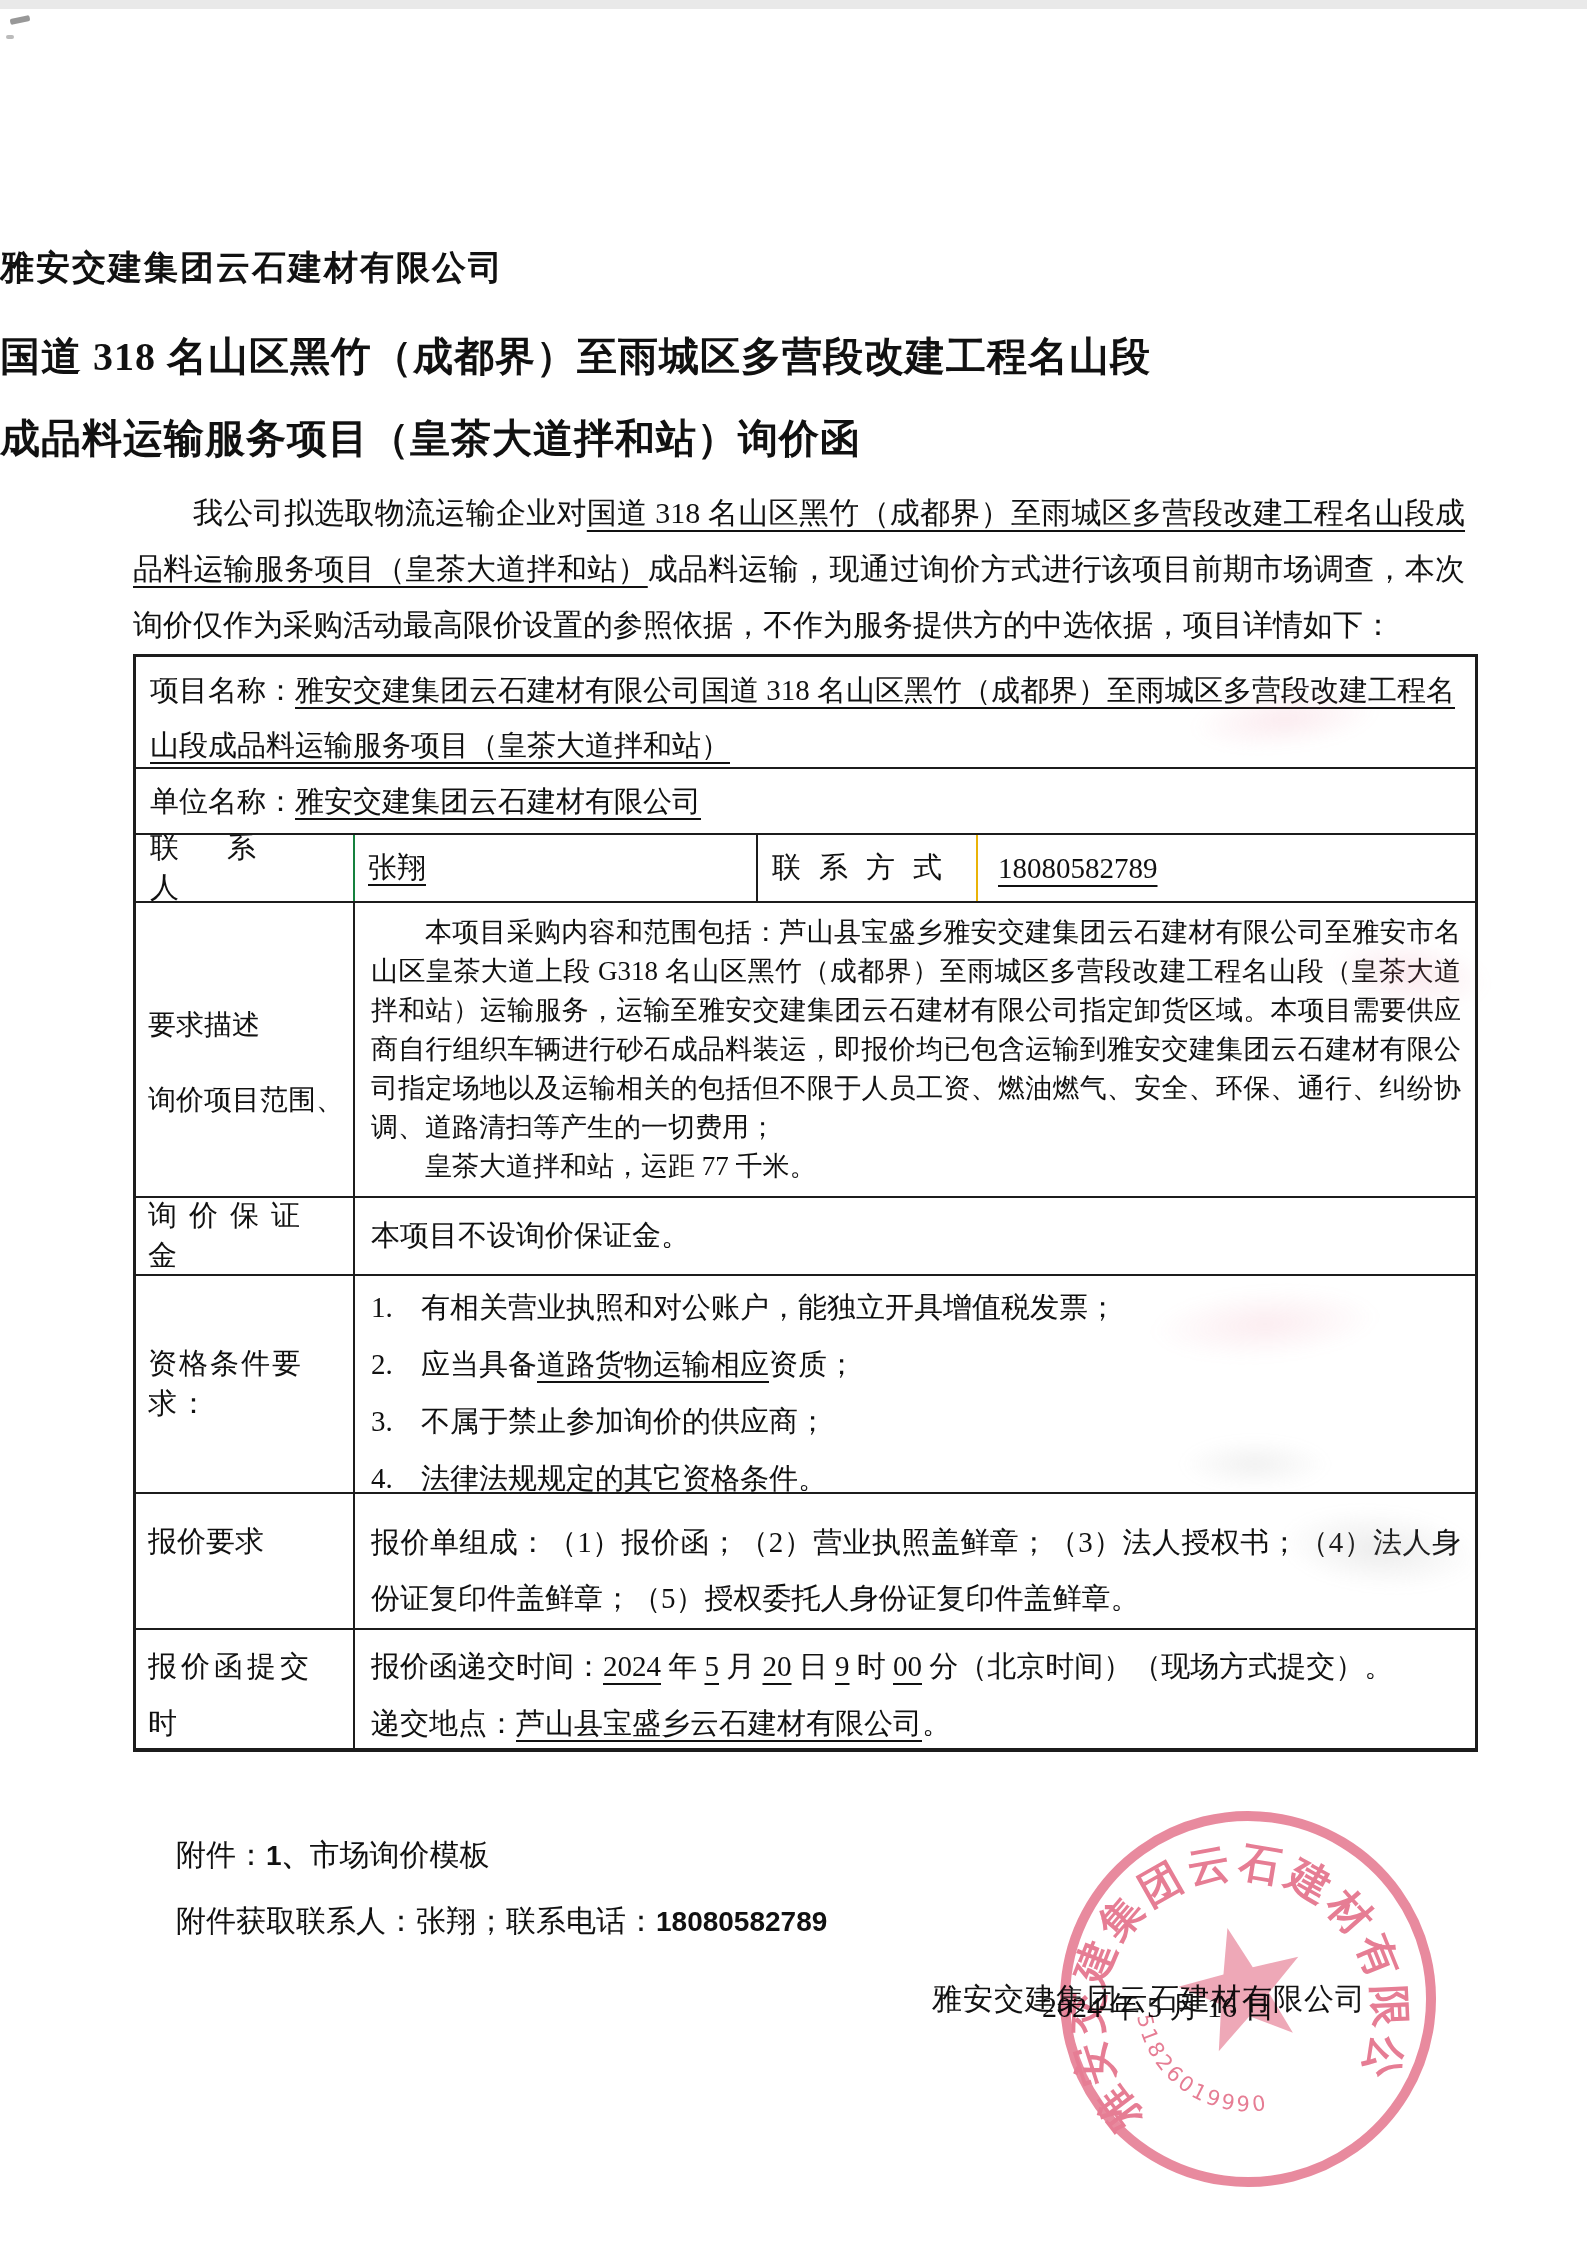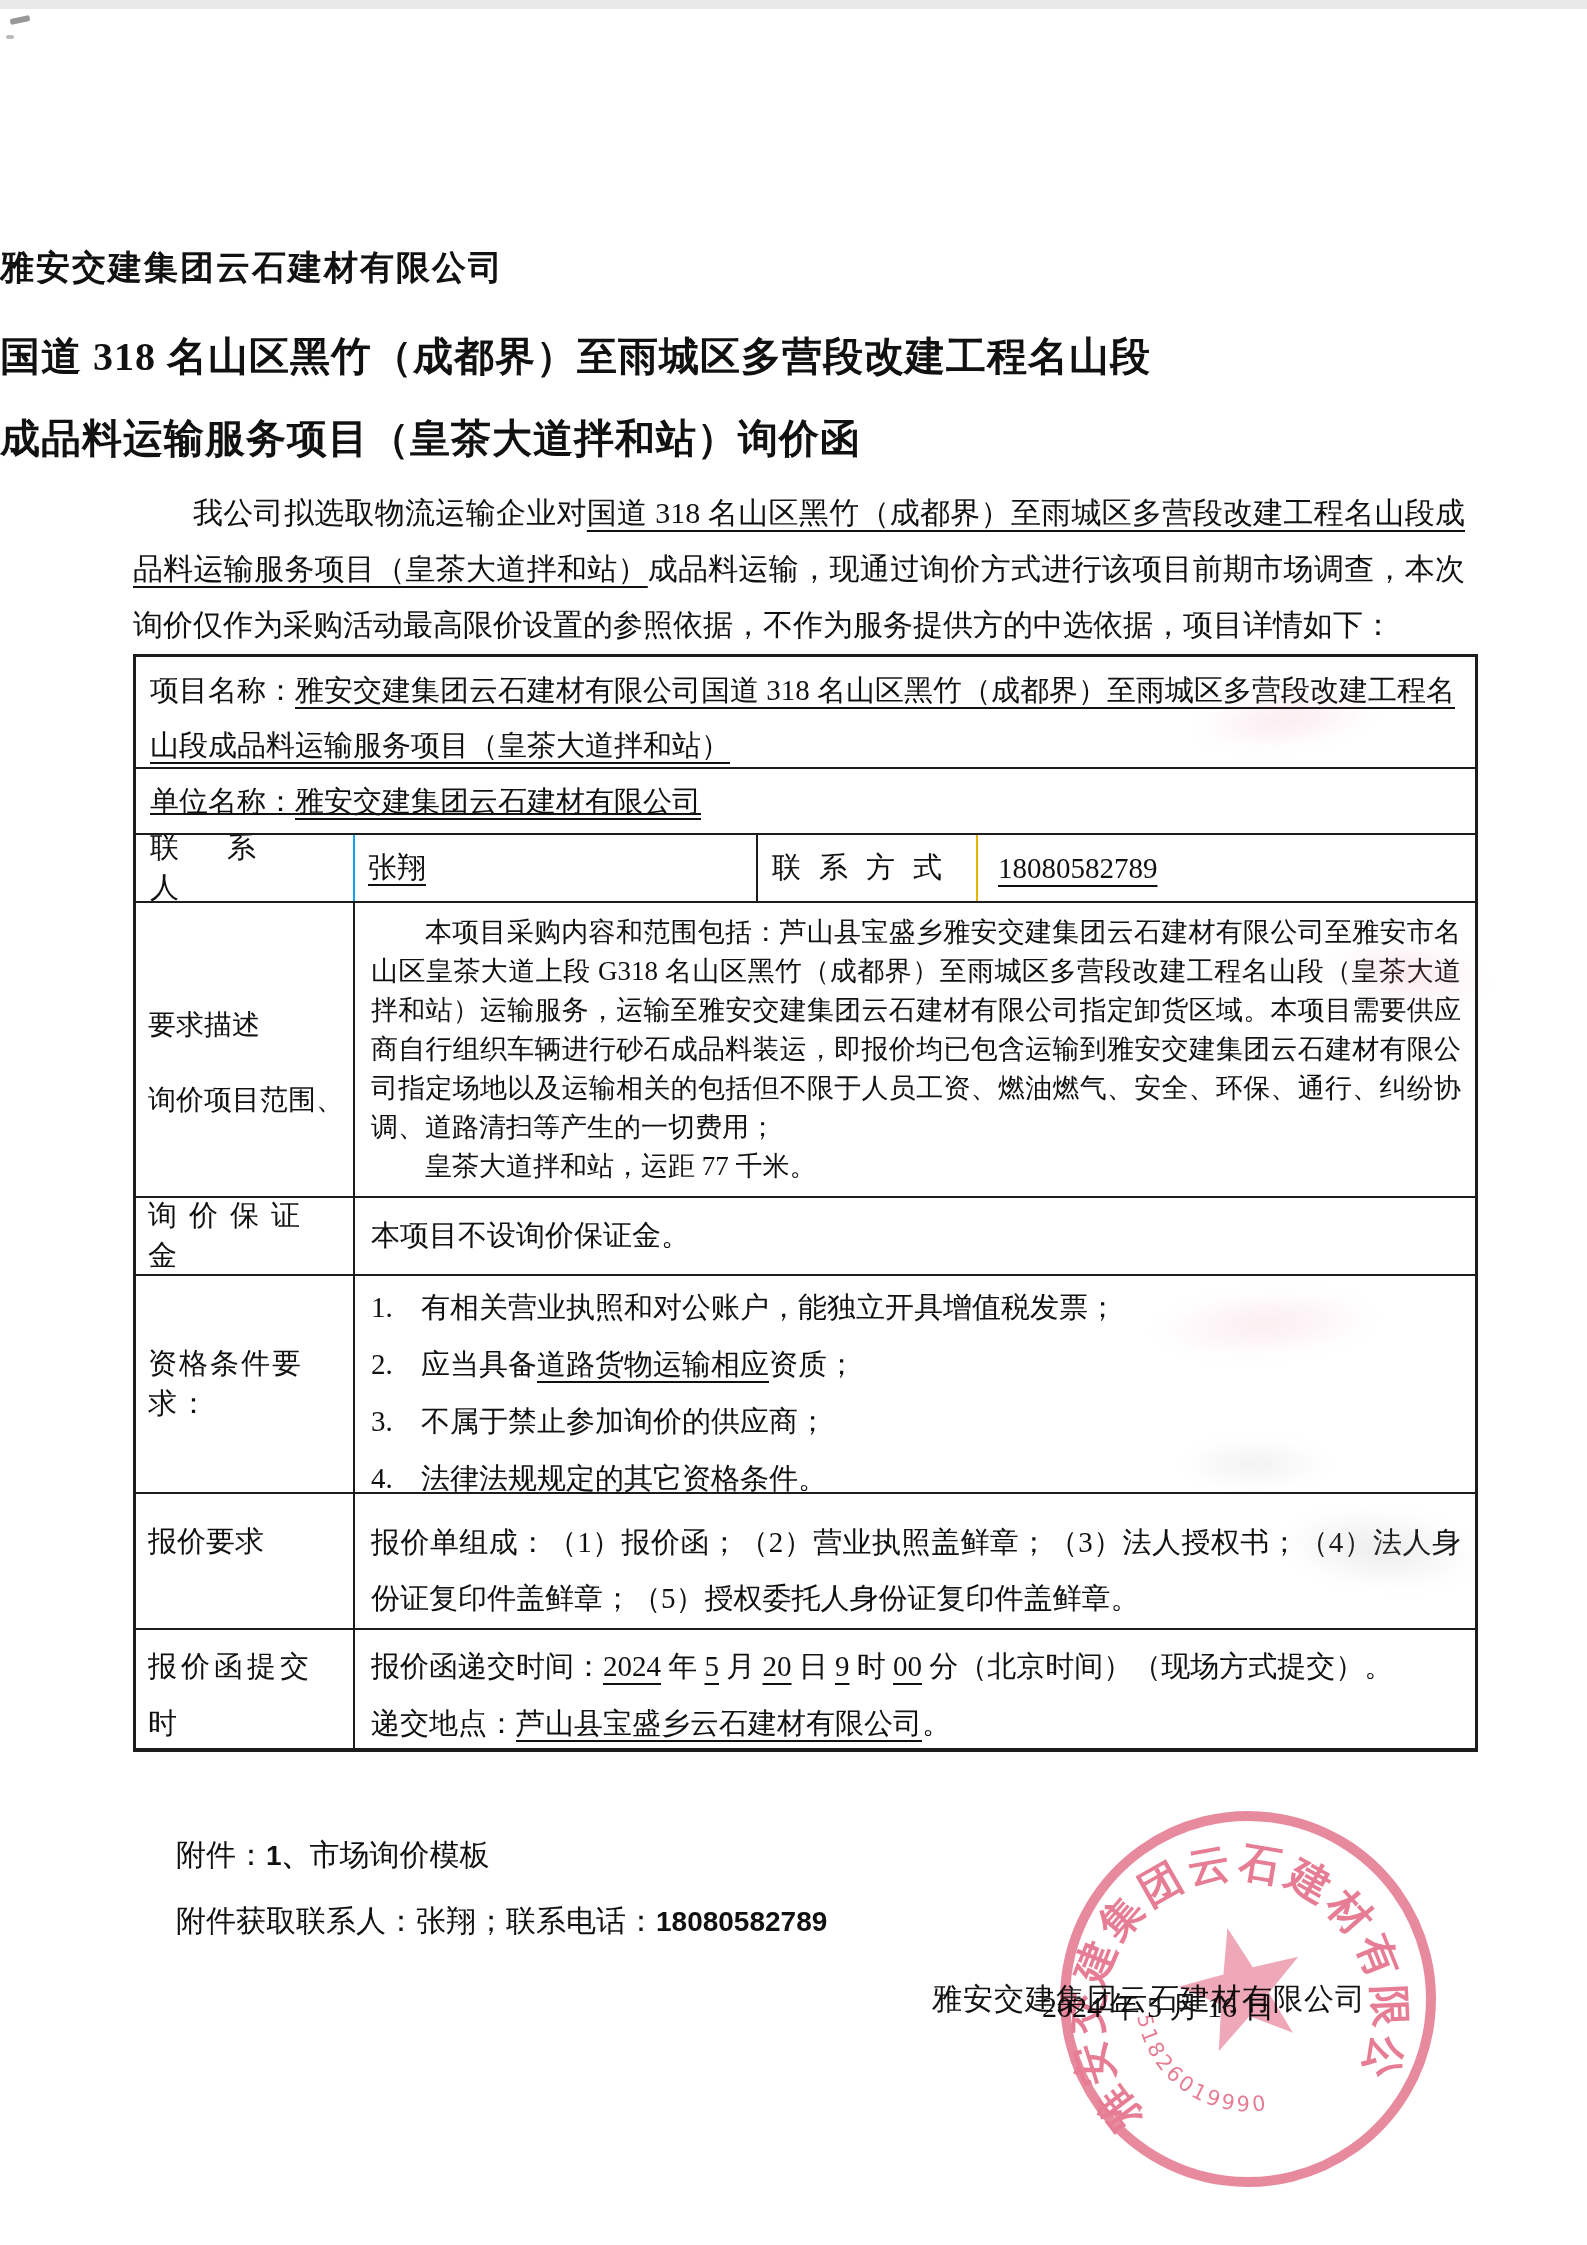--- a/index.html
+++ b/index.html
@@ -22,30 +22,30 @@
   }
   u{ text-decoration:underline; text-decoration-thickness:2px; text-underline-offset:7px; }
   
   .tbl{
     position:absolute;left:133px;top:645px;width:1345px;
     border:3px solid #1c1c1c;border-bottom-width:4px;
     box-sizing:border-box;font-size:29px;
   }
   .row{display:flex;box-sizing:border-box;overflow:hidden;}
   .row + .row{border-top:2px solid #1c1c1c;}
-  .r1{height:110px;} .r2{height:66px;text-decoration:underline;} .r3{height:68px;}
+  .r1{height:110px;} .r2{height:66px;} .r3{height:68px;}
   .r4{height:295px;} .r5{height:78px;} .r6{height:218px;}
   .r7{height:136px;} .r8{height:120px;}
   .cell{box-sizing:border-box;overflow:hidden;}
   .lbl{width:219px;border-right:2px solid #1c1c1c;padding:0 8px 0 12px;flex:none;}
   .val{flex:1;padding:0 14px 0 16px;}
   .full{flex:1;padding:6px 16px 0 14px;line-height:55px;}
   .r2 .full{padding-top:12px;line-height:40px;}
   
-  .c-lbl1{width:219px;border-right:2px solid #0ea5e9;display:flex;align-items:center;padding-left:14px;letter-spacing:48px;flex:none;}
+  .c-lbl1{width:219px;border-right:2px solid #15803d;display:flex;align-items:center;padding-left:14px;letter-spacing:48px;flex:none;}
   .c-val1{width:403px;border-right:2px solid #1c1c1c;display:flex;align-items:center;padding-left:13px;flex:none;}
   .c-lbl2{width:220px;border-right:2px solid #eab308;display:flex;align-items:center;padding-left:14px;letter-spacing:18px;flex:none;}
   .c-val2{flex:1;display:flex;align-items:center;padding-left:20px;}
   
   .scope-lbl{padding-top:84px;line-height:75px;font-size:28px;}
   .scope-val{padding-top:10px;font-size:27px;line-height:39px;text-align:justify;}
   .scope-val .para{text-indent:2em;margin:0;}
   .scope-val .dist{text-indent:2em;margin:0;}
   
   .dep-lbl{display:flex;align-items:center;letter-spacing:12px;}

